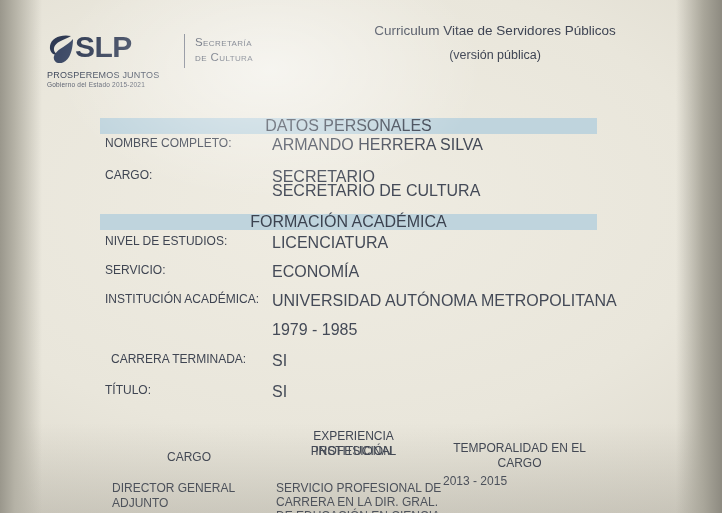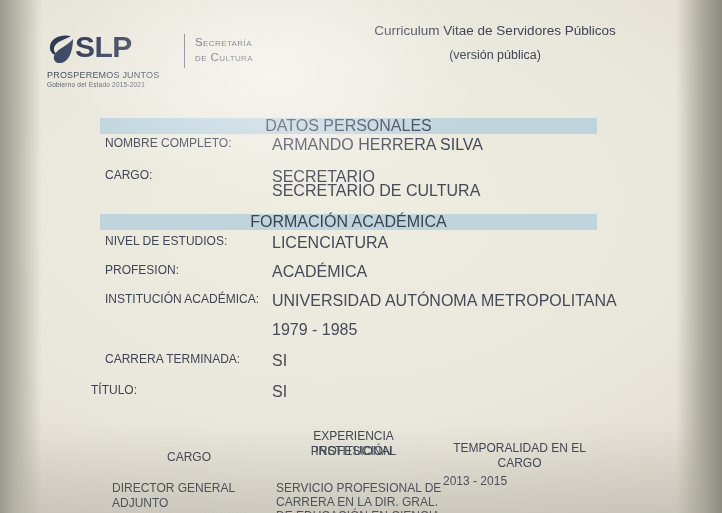--- a/index.html
+++ b/index.html
@@ -206,32 +206,32 @@
 
   <div class="row-label" style="left:105px; top:168px;">CARGO:</div>
   <div class="row-value" style="left:272px; top:168px;">SECRETARIO</div>
   <div class="row-value" style="left:272px; top:182px;">SECRETARIO DE CULTURA</div>
 
   <div class="band" style="left:100px; top:214px; width:497px;">FORMACIÓN ACADÉMICA</div>
 
   <div class="row-label" style="left:105px; top:234px;">NIVEL DE ESTUDIOS:</div>
   <div class="row-value" style="left:272px; top:234px;">LICENCIATURA</div>
 
-  <div class="row-label" style="left:105px; top:263px;">PROFESION:</div>
-  <div class="row-value" style="left:272px; top:263px;">ACADÉMICA</div>
+  <div class="row-label" style="left:105px; top:263px;">SERVICIO:</div>
+  <div class="row-value" style="left:272px; top:263px;">ECONOMÍA</div>
 
   <div class="row-label" style="left:105px; top:292px;">INSTITUCIÓN ACADÉMICA:</div>
   <div class="row-value" style="left:272px; top:292px;">UNIVERSIDAD AUTÓNOMA METROPOLITANA</div>
 
   <div class="row-value" style="left:272px; top:321px;">1979 - 1985</div>
 
-  <div class="row-label" style="left:105px; top:352px;">CARRERA TERMINADA:</div>
+  <div class="row-label" style="left:111px; top:352px;">CARRERA TERMINADA:</div>
   <div class="row-value" style="left:272px; top:352px;">SI</div>
 
-  <div class="row-label" style="left:91px; top:383px;">TÍTULO:</div>
+  <div class="row-label" style="left:105px; top:383px;">TÍTULO:</div>
   <div class="row-value" style="left:272px; top:383px;">SI</div>
 
   <div class="tbl-head" style="left:276px; top:429px; width:155px;">EXPERIENCIA PROFESIONAL</div>
 
   <div class="tbl-head" style="left:276px; top:444px; width:155px;">INSTITUCIÓN</div>
 
   <div class="tbl-head" style="left:124px; top:450px; width:130px;">CARGO</div>
 
   <div class="tbl-head" style="left:442px; top:441px; width:155px;">TEMPORALIDAD EN EL</div>
   <div class="tbl-head" style="left:442px; top:456px; width:155px;">CARGO</div>

